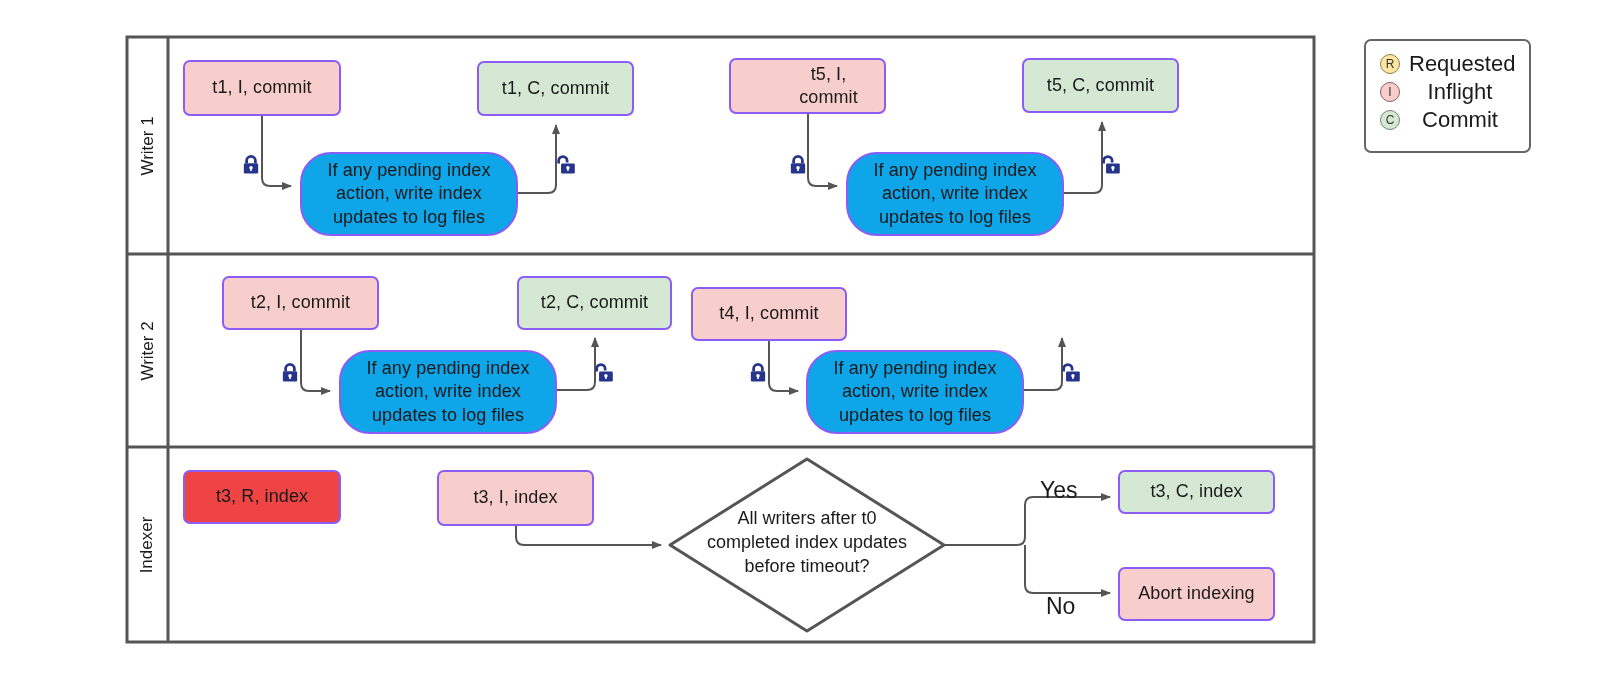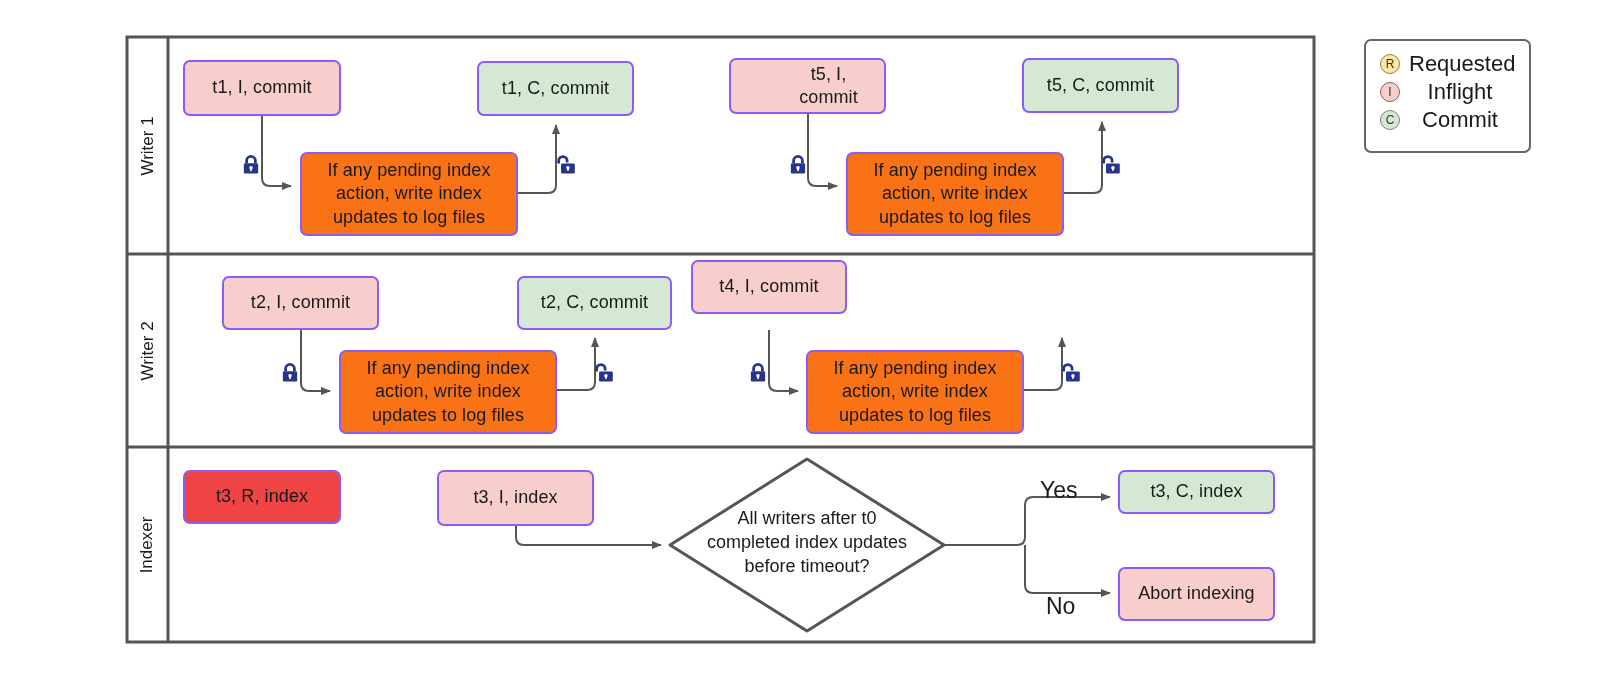--- a/index.html
+++ b/index.html
@@ -38,21 +38,21 @@
     text-align: center;
     color: #1a1a1a;
     font-size: 18px;
     line-height: 1.28;
     letter-spacing: 0.1px;
     padding: 2px 6px;
   }
   .node.pink   { background: #f8cecc; }
   .node.green  { background: #d5e8d4; }
   .node.yellow { background: #ef4444; }
-  .node.white  { background: #f97316; }
+  .node.white  { background: #0ea5e9; border-radius: 31px; }
   .lane-label {
     position: absolute;
     color: #1a1a1a;
     font-size: 17px;
     white-space: nowrap;
     transform-origin: 50% 50%;
     display: flex;
     align-items: center;
     justify-content: center;
   }
@@ -197,21 +197,21 @@
   <div class="node green" style="left:1022px; top:58px; width:157px; height:55px;">t5, C, commit</div>
 
   <div class="node white" style="left:846px; top:152px; width:218px; height:84px;">If any pending index action, write index updates to log files</div>
 
   <div class="node pink" style="left:222px; top:276px; width:157px; height:54px;">t2, I, commit</div>
 
   <div class="node green" style="left:517px; top:276px; width:155px; height:54px;">t2, C, commit</div>
 
   <div class="node white" style="left:339px; top:350px; width:218px; height:84px;">If any pending index action, write index updates to log files</div>
 
-  <div class="node pink" style="left:691px; top:260px; width:156px; height:54px;">t4, I, commit</div>
+  <div class="node pink" style="left:691px; top:287px; width:156px; height:54px;">t4, I, commit</div>
 
 
   <div class="node white" style="left:806px; top:350px; width:218px; height:84px;">If any pending index action, write index updates to log files</div>
 
   <div class="node yellow" style="left:183px; top:470px; width:158px; height:54px;">t3, R, index</div>
 
   <div class="node pink" style="left:437px; top:470px; width:157px; height:56px;">t3, I, index</div>
 
   <div class="node green" style="left:1118px; top:470px; width:157px; height:44px;">t3, C, index</div>
 

